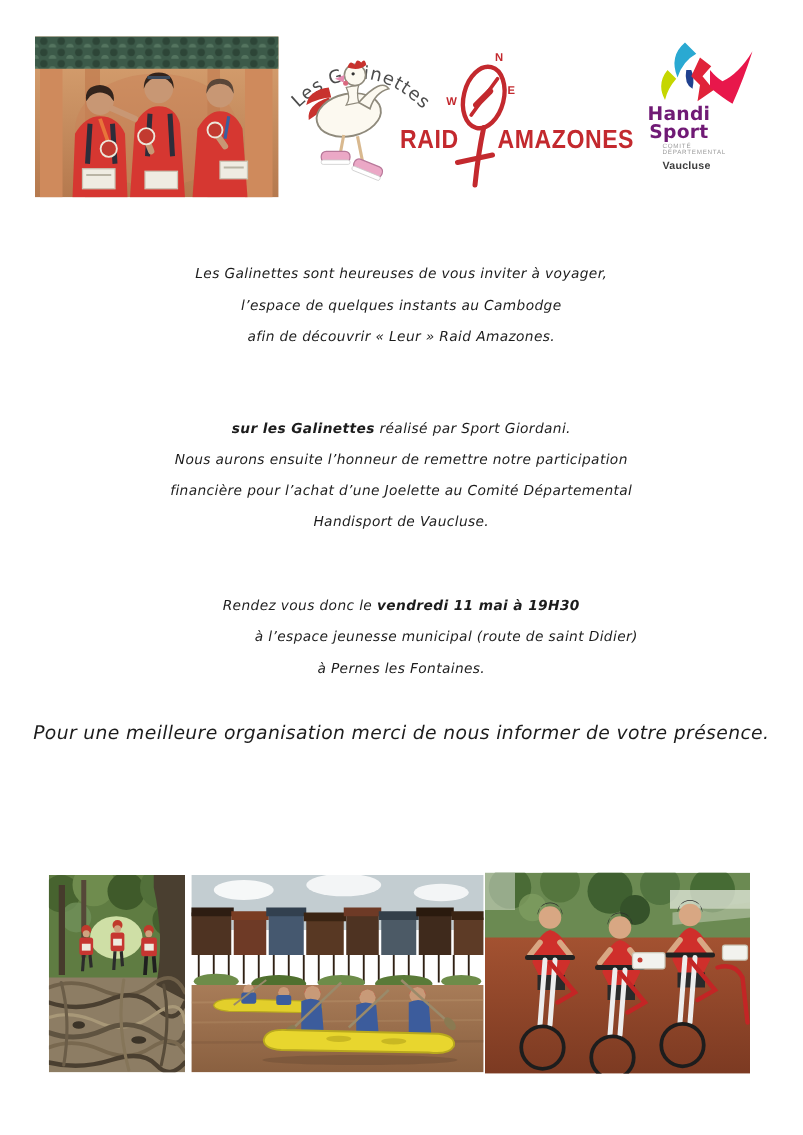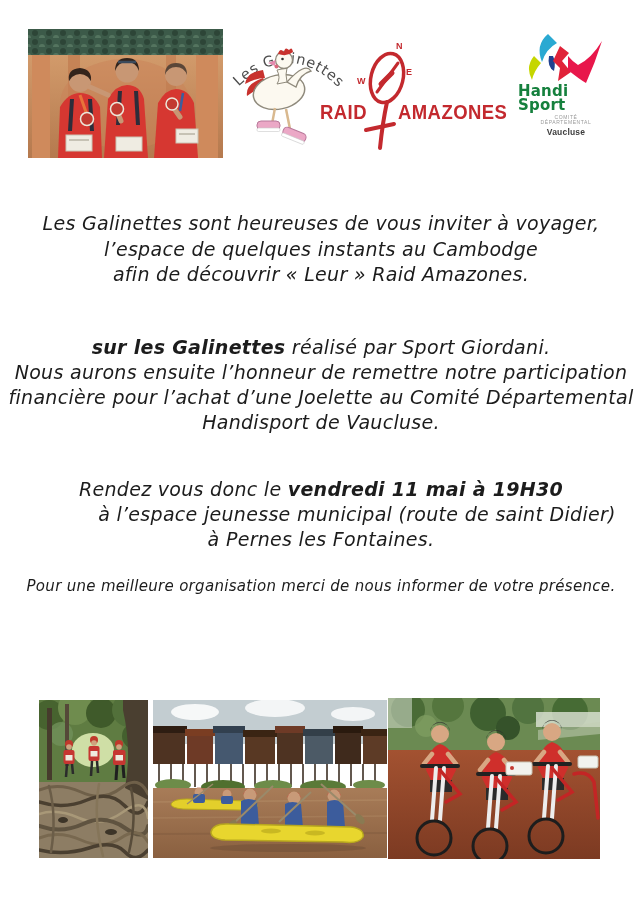--- a/index.html
+++ b/index.html
@@ -5,39 +5,39 @@
   html,body{margin:0;padding:0;background:#ffffff;}
   .page{
     position:relative;width:642px;height:908px;background:#ffffff;overflow:hidden;
     font-family:"DejaVu Sans", sans-serif;
   }
   .abs{position:absolute;}
   .photo{position:absolute;overflow:hidden;}
   .photo svg{display:block;}
   .line{
     position:absolute;left:0;width:642px;text-align:center;
-    font-style:italic;font-size:19px;letter-spacing:0.3px;color:#1c1c1c;
+    font-style:italic;font-size:11px;letter-spacing:0.3px;color:#1c1c1c;
     font-family:"DejaVu Sans", sans-serif;white-space:nowrap;
   }
   .line .bold{font-weight:bold;text-align:center;}
   .small-line{font-size:15px;}
   
   .raid-logo{position:absolute;left:318px;top:40px;width:186px;height:114px;}
   .raid-word{
     position:absolute;font-family:"Liberation Sans", sans-serif;font-weight:bold;
     color:#c3292e;font-size:21px;letter-spacing:0.5px;transform:scaleX(0.88);transform-origin:left center;
     white-space:nowrap;
   }
   .raid-left{left:2px;top:60px;}
   .raid-right{left:80px;top:60px;}
   
   .hs-logo{position:absolute;left:512px;top:28px;width:104px;height:110px;}
-  .hs-name{position:absolute;left:6px;top:56px;line-height:14px;font-weight:bold;color:#15803d;
-    font-size:15px;font-family:"DejaVu Sans", sans-serif;letter-spacing:0.2px;}
-  .hs-sub{position:absolute;left:18px;top:87px;width:72px;text-align:center;color:#9a9a9a;
+  .hs-name{position:absolute;left:6px;top:56px;line-height:14px;font-weight:bold;color:#701a75;
+    font-size:15px;font-family:"DejaVu Sans", sans-serif;letter-spacing:0.2px;text-align:center;}
+  .hs-sub{position:absolute;left:18px;top:87px;width:72px;color:#9a9a9a;
     font-family:"Liberation Sans", sans-serif;}
   .hs-sub .tiny{font-size:5px;letter-spacing:0.6px;line-height:5px;display:block;}
   .hs-sub .vaucluse{display:block;font-size:8.5px;font-weight:bold;color:#3d3d3d;margin-top:2px;letter-spacing:0.2px;}
   
   .gal-logo{position:absolute;left:229px;top:30px;width:118px;height:118px;}
 </style>
 </head>
 <body>
 
 <div class="page">

